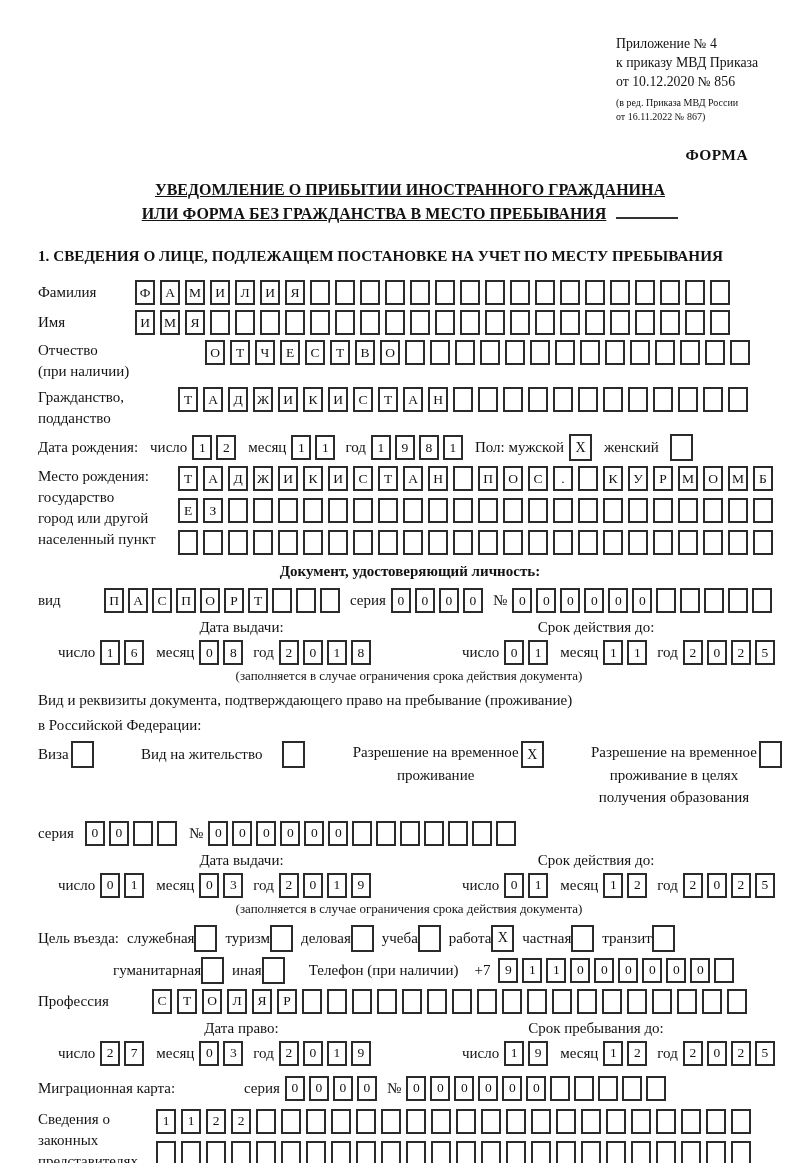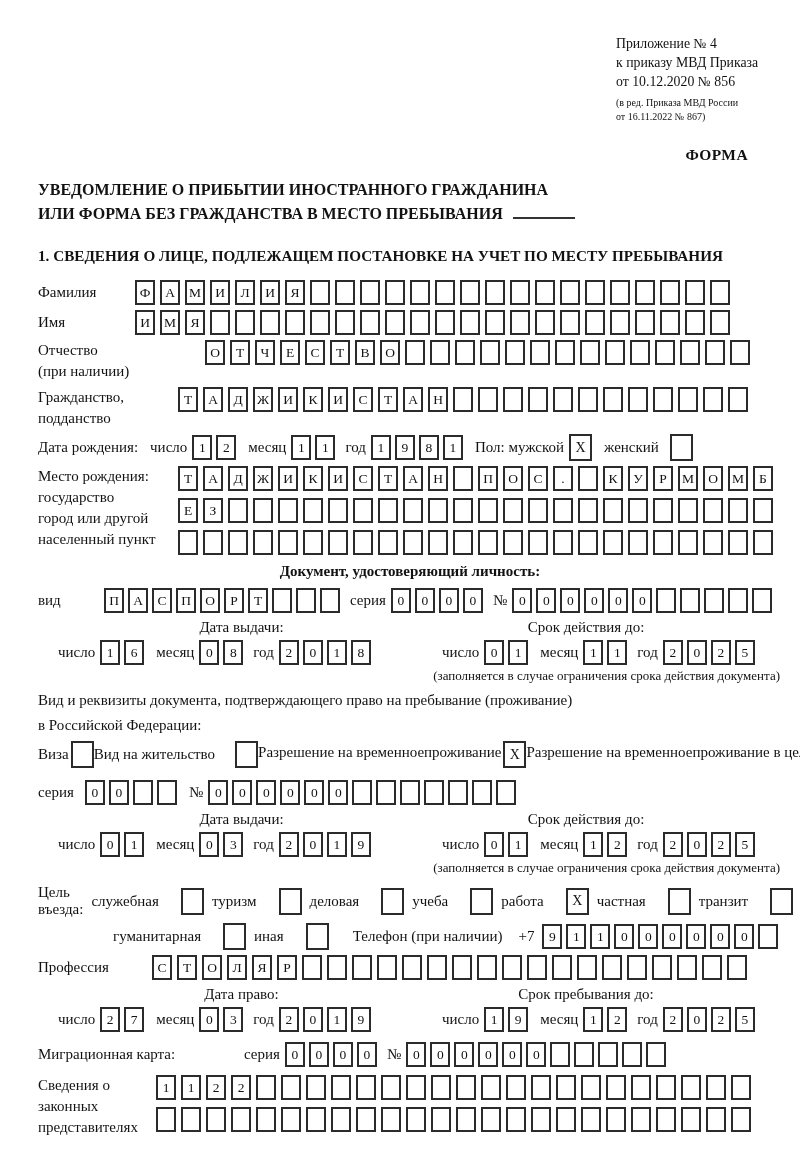--- a/index.html
+++ b/index.html
@@ -9,21 +9,21 @@
     font-family: "Liberation Serif", "DejaVu Serif", serif;
     color: #121212; font-size: 15px;
   }
   .page { padding: 34px 18px 24px 38px; }
 
   
   .ref-block { margin-left: 578px; font-size: 13.8px; line-height: 1.38; }
   .ref-block .amend { margin-top: 5px; font-size: 10px; }
   .forma { text-align: right; padding-right: 34px; font-weight: bold; margin-top: 22px; font-size: 15.5px; letter-spacing: .4px; }
 
-  .title { text-align: left; font-weight: bold; font-size: 16px; line-height: 1.55; margin-top: 14px; }
+  .title { text-align: center; font-weight: bold; font-size: 16px; line-height: 1.55; margin-top: 14px; text-decoration: underline; }
   .blank-line { display: inline-block; width: 62px; border-bottom: 2px solid #333; height: 13px; margin-left: 10px; }
 
   .sec-heading { font-weight: bold; font-size: 15.2px; margin-top: 20px; }
 
   .rows { margin-top: 15px; }
   .row { display: flex; align-items: center; margin-bottom: 5px; }
   .row.top { align-items: flex-start; }
   .lbl { flex: none; line-height: 21px; }
   .blk { display: block; }
 
@@ -48,40 +48,40 @@
   .stack { display: flex; flex-direction: column; }
   .mb7 { margin-bottom: 7px; }
 
   .dsl { margin-right: 5px; flex: none; }
   .ml6 { margin-left: 6px; } .ml8 { margin-left: 8px; } .ml10 { margin-left: 10px; }
   .ml12 { margin-left: 12px; } .ml16 { margin-left: 16px; }
   .ml24 { margin-left: 24px; } .ml28 { margin-left: 28px; }
 
   .center-bold { text-align: center; font-weight: bold; margin: 8px 0 8px; font-size: 15px; }
 
-  .two-col { display: flex; margin-top: 6px; }
+  .two-col { display: flex; margin-top: 6px; gap: 20px; }
   .col-l { width: 352px; flex: none; }
   .col-r { flex: 1; }
   .col-head { text-align: center; margin-bottom: 4px; }
   .col-l .col-head { padding-left: 55px; }
   .date-row { display: flex; align-items: center; }
   .col-l .date-row { padding-left: 20px; }
   .col-r .date-row { padding-left: 52px; }
 
-  .note { font-size: 13px; text-align: right; margin: 3px 2px 8px 0; }
+  .note { font-size: 13px; text-align: center; margin: 3px 2px 8px 0; }
 
   .plain { margin-top: 8px; margin-bottom: 7px; }
 
   .row-cb { display: flex; justify-content: space-between; align-items: flex-start; margin: 6px 0 12px; }
   .cb-item { display: flex; gap: 2px; align-items: flex-start; flex: none; }
   .cb-item.center { align-items: center; }
   .cb-item.center .gap28 { margin-left: 18px; }
-  .stack-c { display: flex; flex-direction: row; text-align: center; line-height: 1.5; }
-
-  .p-item { display: flex; align-items: center; gap: 22px; margin-left: 8px; flex: none; }
+  .stack-c { display: flex; flex-direction: column; text-align: center; line-height: 1.5; }
+
+  .p-item { display: flex; align-items: center; gap: 0; margin-left: 8px; flex: none; }
   .indent67 { padding-left: 67px; }
 </style>
 </head>
 <body>
 
 <div class="page">
 
   <div class="ref-block">
     <div>Приложение № 4</div>
     <div>к приказу МВД Приказа</div>

